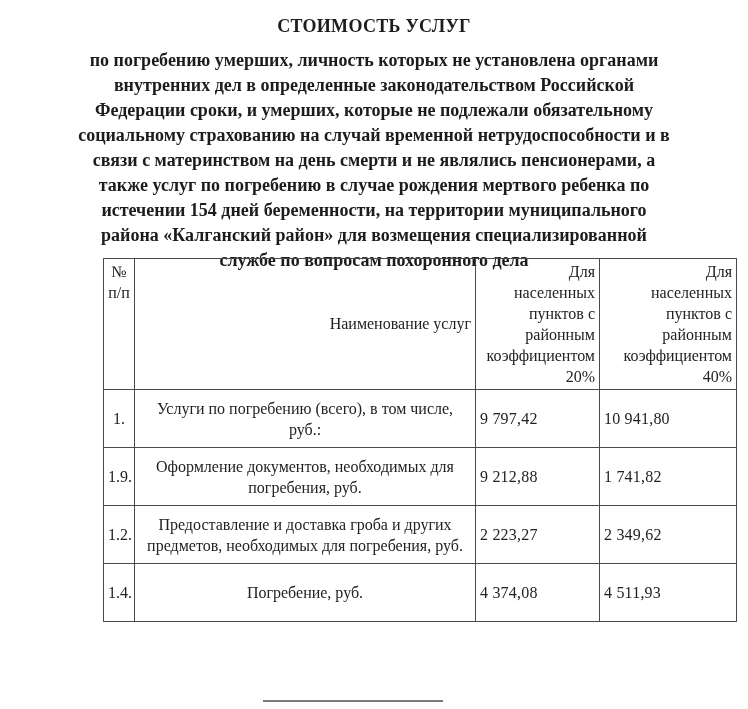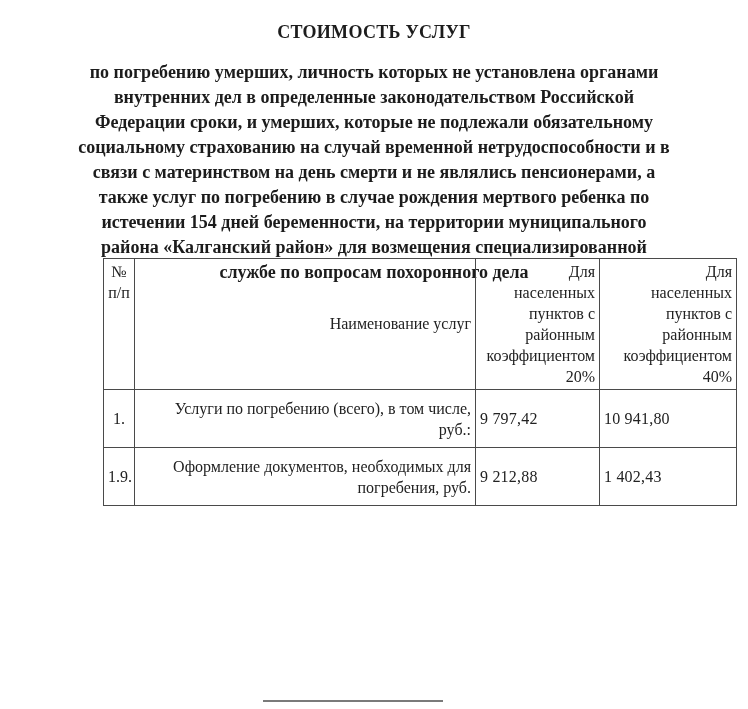--- a/index.html
+++ b/index.html
@@ -21,21 +21,21 @@
     top: 5px;
     left: 50%;
     transform: translateX(-50%);
     width: 640px;
     text-align: center;
     font-weight: bold;
     font-size: 18px;
     line-height: 25px;
   }
   .doc-title {
-    margin: 15px;
+    margin: 9px;
     font-size: 18px;
     font-weight: bold;
     letter-spacing: 0.3px;
   }
   .doc-subtitle {
     margin: 4px;
     white-space: pre-line;
   }
   table.services {
     position: absolute;
@@ -71,21 +71,21 @@
     white-space: pre-line;
     line-height: 21px;
     padding-top: 4px;
   }
   td.c-num {
     text-align: center;
     vertical-align: middle;
     height: 53px;
   }
   td.c-service {
-    text-align: right;
+    text-align: center;
     vertical-align: middle;
     padding-left: 14px;
     padding-right: 8px;
     line-height: 21px;
   }
   td.c-value {
     text-align: left;
     vertical-align: middle;
     letter-spacing: 0.2px;
   }
@@ -145,20 +145,32 @@
       <tr>
         <td class="c-num">1.</td>
         <td class="c-service">Услуги по погребению (всего), в том числе, руб.:</td>
         <td class="c-value">9 797,42</td>
         <td class="c-value">10 941,80</td>
       </tr>
       <tr>
         <td class="c-num">1.9.</td>
         <td class="c-service">Оформление документов, необходимых для погребения, руб.</td>
         <td class="c-value">9 212,88</td>
-        <td class="c-value">1 402,43</td>
+        <td class="c-value">1 741,82</td>
+      </tr>
+      <tr>
+        <td class="c-num">1.2.</td>
+        <td class="c-service">Предоставление и доставка гроба и других предметов, необходимых для погребения, руб.</td>
+        <td class="c-value">2 223,27</td>
+        <td class="c-value">2 349,62</td>
+      </tr>
+      <tr>
+        <td class="c-num">1.4.</td>
+        <td class="c-service">Погребение, руб.</td>
+        <td class="c-value">4 374,08</td>
+        <td class="c-value">4 511,93</td>
       </tr>
     </tbody>
   </table>
 
   <div class="signature-line"></div>
 
 </div>
 
 </body></html>

